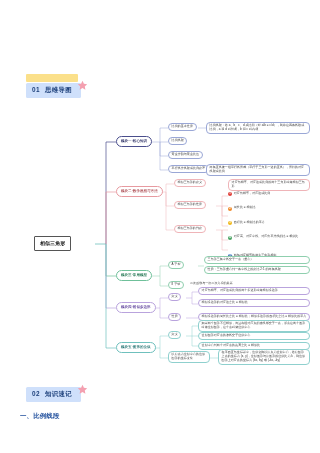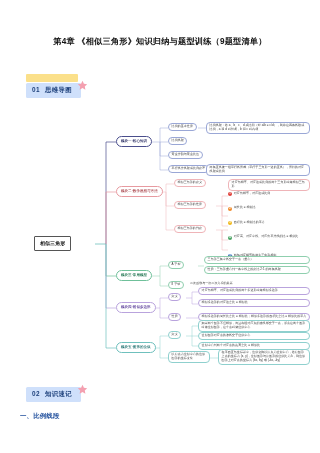--- a/index.html
+++ b/index.html
@@ -117,21 +117,20 @@
   .d6{background:#7a52c4;}
   .btxt{font-size:3px;color:#333;line-height:1.3;}
 
   .plain{border:none;background:transparent;color:#333;font-size:3px;}
 </style>
 </head>
 <body>
 
 <div class="page">
 
-  <div class="doc-title">第4章 《相似三角形》知识归纳与题型训练（9题型清单）</div>
 
   <div class="sec" style="top:78px;">
     <span class="sec-yellow"></span>
     <span class="sec-badge">
       <span class="num">01</span><span>思维导图</span>
     </span>
     <svg class="star" viewBox="0 0 24 24">
       <path d="M12 1.6l3.1 6.6 7.1 .9-5.2 4.9 1.3 7-6.3-3.4-6.3 3.4 1.3-7L1.8 9.1l7.1-.9z" fill="#f4a0b0"></path>
     </svg>
   </div>

